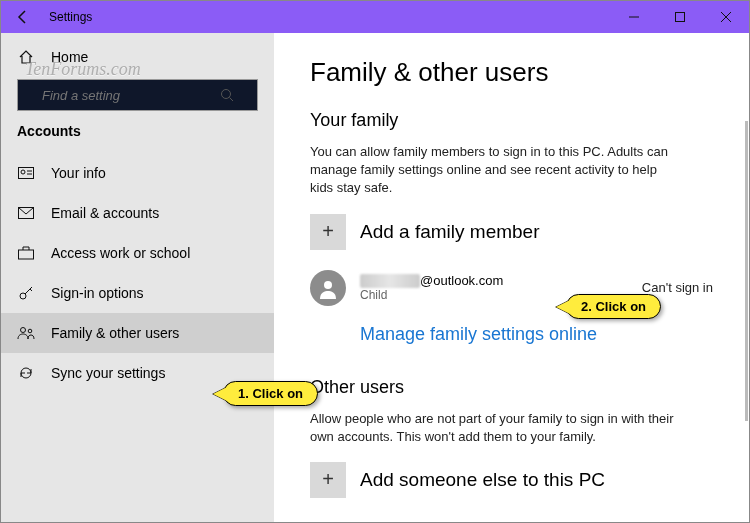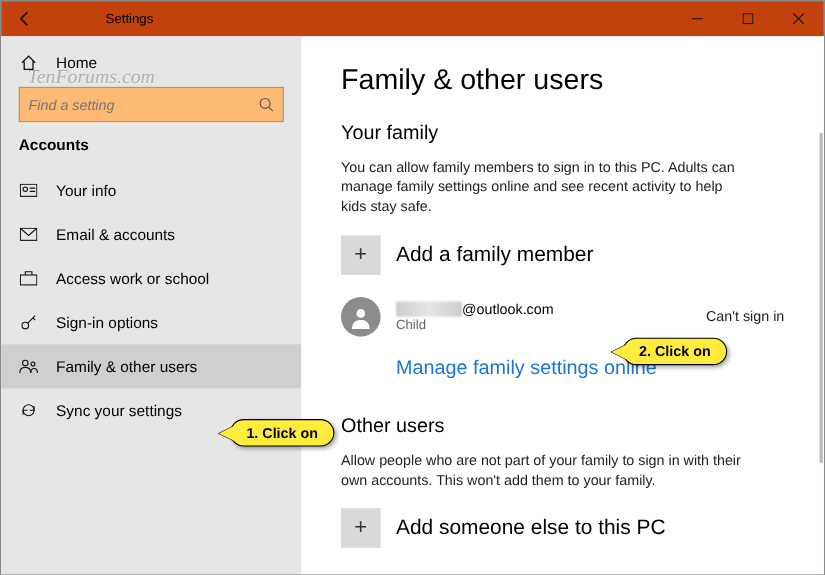--- a/index.html
+++ b/index.html
@@ -1,28 +1,28 @@
 <!DOCTYPE html>
 <html><head>
 <meta charset="utf-8">
 <style>
 * { box-sizing: border-box; margin: 0; padding: 0; font-family: "Segoe UI", Arial, sans-serif; }
 body { background: #fff; width: 750px; height: 523px; overflow: hidden; position: relative; border: 1px solid #888; }
-.titlebar { height: 32px; display: flex; align-items: center; background: #c2410c; gap: 47px; }
+.titlebar { height: 32px; display: flex; align-items: center; background: #8b5cf6; }
 .titlebar .back { width: 44px; display: flex; align-items: center; justify-content: center; font-size: 16px; }
 .titlebar .title { font-size: 12px; padding-left: 4px; flex: 1; }
 .winctrls { display: flex; }
 .winctrls div { width: 46px; height: 32px; display: flex; align-items: center; justify-content: center; font-size: 12px; }
 .container { display: flex; height: calc(523px - 33px); }
 .sidebar { width: 273px; background: #e6e6e6; display: flex; flex-direction: column; padding-top: 4px; }
 .side-row { height: 40px; display: flex; align-items: center; padding: 0 16px; gap: 16px; font-size: 14px; position: relative; }
 .side-row .ico { width: 18px; display: flex; justify-content: center; font-size: 14px; }
 .side-row.selected { background: #cfcfcf; }
 .search-wrap { padding: 2px 16px 10px 16px; }
-.search { display: flex; align-items: center; background: #fdba74; border: 1px solid #999; height: 32px; padding: 0 8px; }
+.search { display: flex; align-items: center; background: #0f172a; border: 1px solid #999; height: 32px; padding: 0 24px; }
 .search input { flex: 1; border: none; background: transparent; outline: none; font-size: 13px; font-style: italic; color: #666; }
 .search .sico { font-size: 14px; color: #444; }
 .sec-label { font-weight: 600; font-size: 14px; padding: 2px 4px 14px 16px; }
 .main { flex: 1; background: #fff; padding: 24px 36px 0 36px; overflow: hidden; position: relative; }
 .main h1 { font-size: 26px; font-weight: 400; margin-bottom: 22px; }
 .main h2 { font-size: 18px; font-weight: 400; margin-bottom: 12px; }
 .main p { font-size: 13px; color: #222; line-height: 1.4; margin-bottom: 16px; max-width: 370px; }
 .add-row { display: flex; align-items: center; gap: 14px; margin-bottom: 20px; }
 .plus-box { width: 36px; height: 36px; background: #d9d9d9; display: flex; align-items: center; justify-content: center; font-size: 20px; color: #333; }
 .add-label { font-size: 19px; }
@@ -31,22 +31,22 @@
 .member-info { flex: 1; }
 .member-email { font-size: 13px; display: flex; align-items: center; gap: 0; }
 .blur { display: inline-block; width: 60px; height: 14px; background: linear-gradient(90deg,#ccc,#e6e6e6,#ccc); filter: blur(1px); border-radius: 2px; }
 .member-role { font-size: 12px; color: #666; }
 .status { font-size: 13px; color: #222; }
 .link { color: #1976d2; font-size: 18px; padding-left: 50px; display: inline-block; margin-bottom: 26px; }
 .divider { margin-top: 6px; }
 .watermark { position: absolute; top: 58px; left: 24px; font-family: Georgia, serif; font-size: 18px; color: rgba(120,120,120,0.55); font-style: italic; pointer-events: none; text-shadow: 0 1px 0 rgba(255,255,255,0.6); z-index:5; }
 .callout { position: absolute; background: #ffec3d; border: 1.5px solid #000; border-radius: 14px; padding: 4px 14px; font-size: 13px; font-weight: 700; display: flex; align-items: center; box-shadow: 2px 2px 4px rgba(0,0,0,0.35); z-index:10; }
 .callout::before { content: ""; position: absolute; left: -18px; top: 50%; transform: translateY(-50%); border: 7px solid transparent; border-right: 14px solid #ffec3d; filter: drop-shadow(-1px 0 0 #000); }
-#c1 { top: 380px; left: 208px; }
-#c2 { top: 306px; left: 565px; }
+#c1 { top: 380px; left: 222px; }
+#c2 { top: 293px; left: 565px; }
 .scroll-hint { position:absolute; right:1px; top:88px; width:3px; height:300px; background:#bbb; }
 svg { display:block; }
 </style>
 </head>
 <body>
 
 <div class="titlebar">
   <div class="back">
     <svg width="16" height="16" viewBox="0 0 16 16">
         <path d="M10 2 L4 8 L10 14" stroke="#111" stroke-width="1.5" fill="none"></path>

